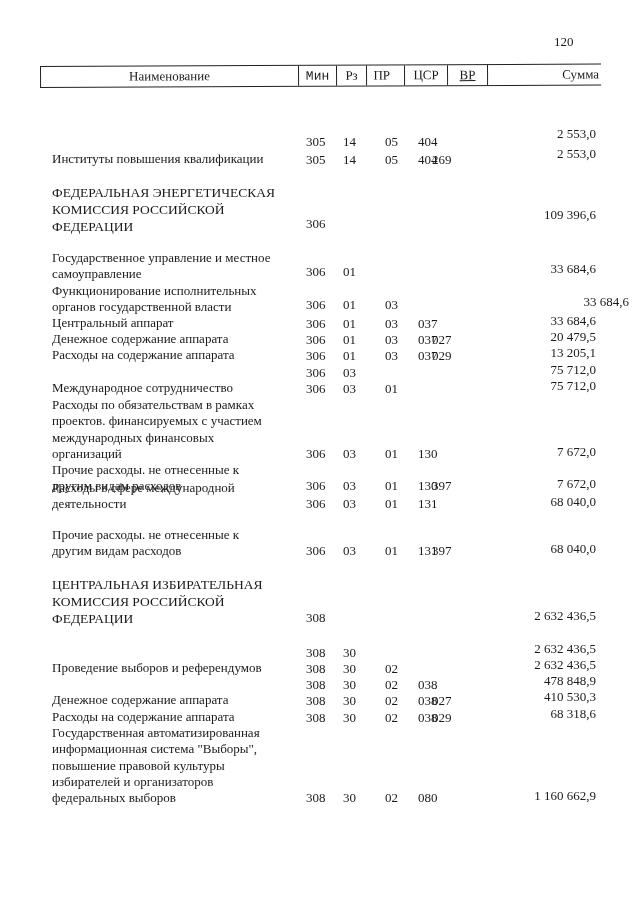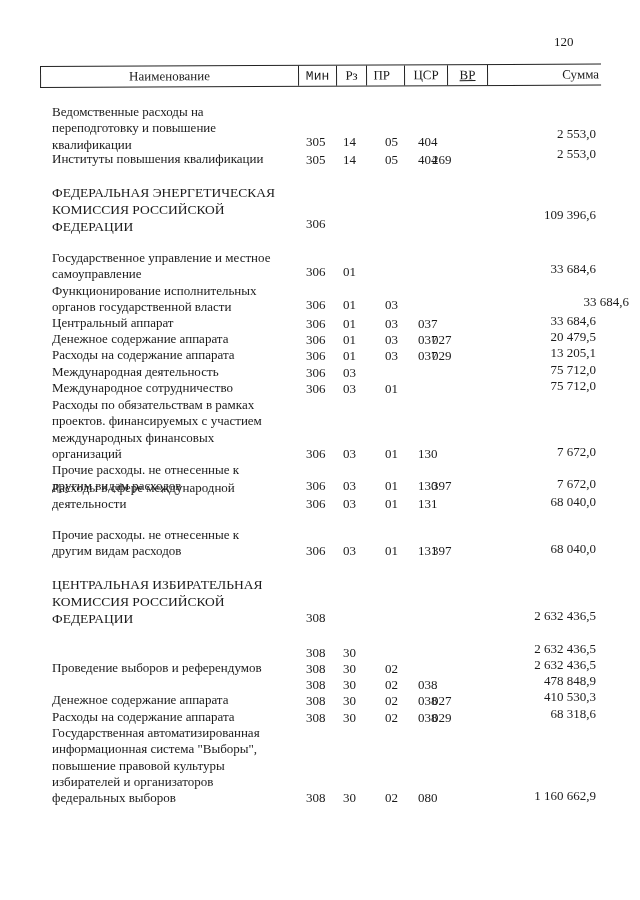--- a/index.html
+++ b/index.html
@@ -44,23 +44,20 @@
   <div class="hcell name">Наименование</div>
   <div class="hcell min">Мин</div>
   <div class="hcell rz">Рз</div>
   <div class="hcell pr">ПР</div>
   <div class="hcell csr">ЦСР</div>
   <div class="hcell vr">ВР</div>
   <div class="hcell sum">Сумма</div>
 </div>
 
 <div class="row" style="top:104px;height:49px;">
-  <div class="name">Ведомственные расходы на
-переподготовку и повышение
-квалификации</div>
   <span class="code c-min" style="bottom:3px">305</span>
   <span class="code c-rz" style="bottom:3px">14</span>
   <span class="code c-pr" style="bottom:3px">05</span>
   <span class="code c-csr" style="bottom:3px">404</span>
   <span class="code c-vr" style="bottom:3px"></span>
   <span class="code c-sum" style="bottom:11px">2 553,0</span>
 </div>
 
 <div class="row" style="top:151px;height:17px;">
   <div class="name">Институты повышения квалификации</div>
@@ -120,21 +117,20 @@
   <div class="name">Расходы на содержание аппарата</div>
   <span class="code c-min">306</span>
   <span class="code c-rz">01</span>
   <span class="code c-pr">03</span>
   <span class="code c-csr">037</span>
   <span class="code c-vr">029</span>
   <span class="code c-sum" style="bottom:3px">13 205,1</span>
 </div>
 
 <div class="row" style="top:364px;height:17px;">
-  <div class="name">Международная  деятельность</div>
   <span class="code c-min">306</span>
   <span class="code c-rz">03</span>
   <span class="code c-sum" style="bottom:3px">75 712,0</span>
 </div>
 
 <div class="row" style="top:380px;height:17px;">
   <div class="name">Международное сотрудничество</div>
   <span class="code c-min">306</span>
   <span class="code c-rz">03</span>
   <span class="code c-pr">01</span>

